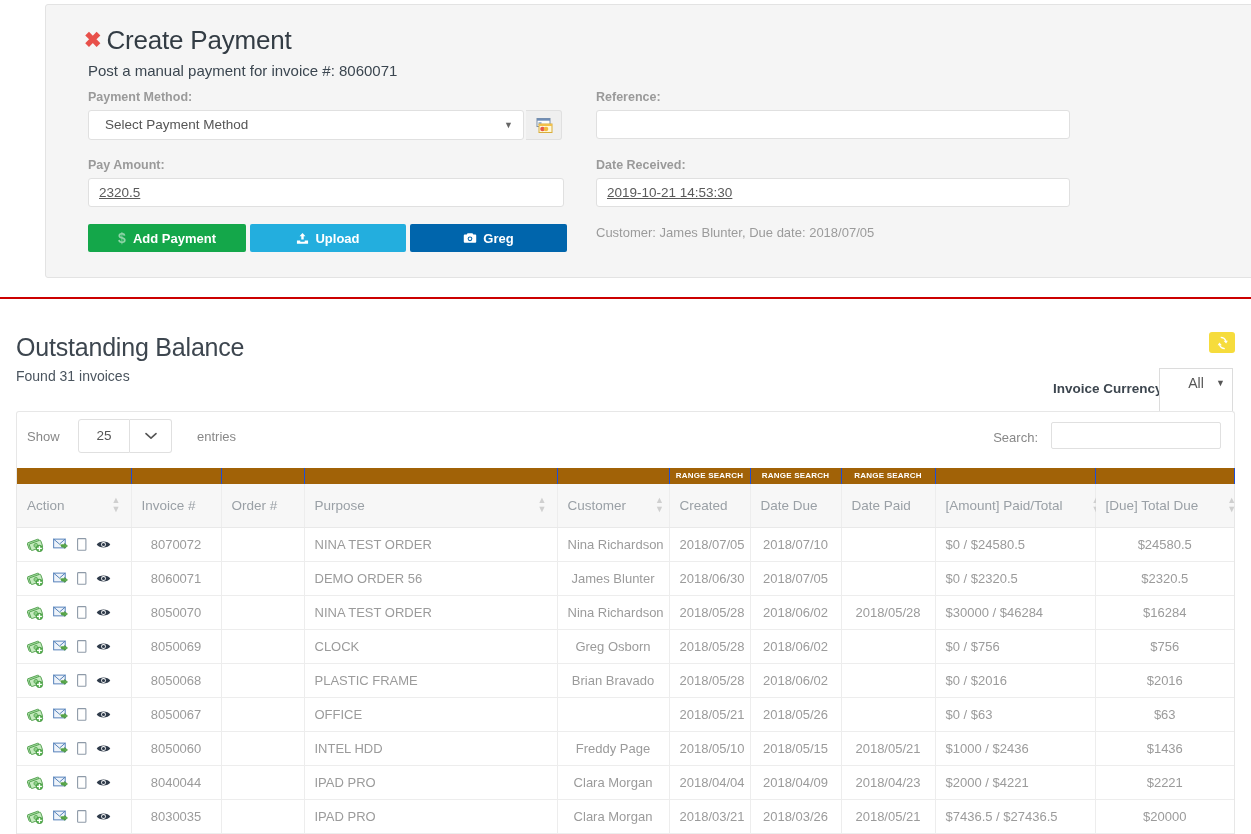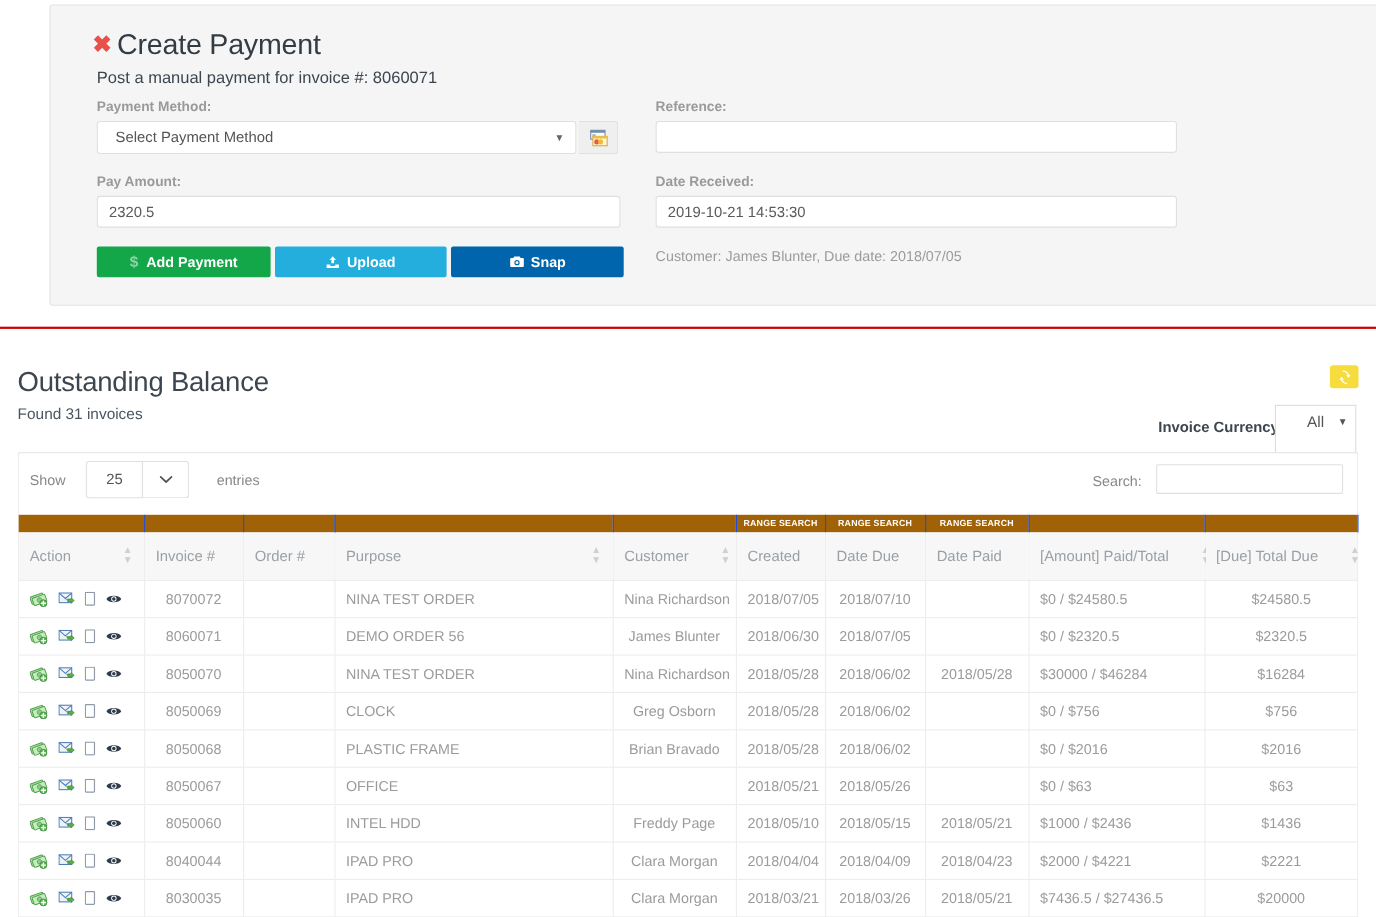--- a/index.html
+++ b/index.html
@@ -50,20 +50,21 @@
     height: 29px;
     background: #fff;
     border: 1px solid #e0e0e0;
     border-radius: 3px;
     font-size: 13.5px;
     color: #5a5a5a;
     padding: 0 10px;
     line-height: 27px;
     font-family: "Liberation Sans", sans-serif;
     outline: none;
+    text-decoration: underline;
   }
 
   
   .pm-select {
     position: absolute; left: 42px; top: 105px;
     width: 436px; height: 30px;
     background: #fff;
     border: 1px solid #e0e0e0;
     border-radius: 3px;
     font-size: 13.5px; color: #555;
@@ -320,21 +321,21 @@
   </button>
 
   <button class="btn btn-snap">
     <span class="bico">
       <svg width="14" height="12" viewBox="0 0 16 13">
         <path d="M5.2 1 h5.6 l1 1.6 H14 a1.1 1.1 0 0 1 1.1 1.1 v7.2 a1.1 1.1 0 0 1 -1.1 1.1 H2 a1.1 1.1 0 0 1 -1.1 -1.1 V3.7 A1.1 1.1 0 0 1 2 2.6 h2.2 Z" fill="#fff"></path>
         <circle cx="8" cy="7.4" r="2.7" fill="#0065ac"></circle>
         <circle cx="8" cy="7.4" r="1.5" fill="#fff"></circle>
       </svg>
     </span>
-    <span>Snap</span>
+    <span>Greg</span>
   </button>
 
   <div class="fld-label" style="left:550px; top:85px;">Reference:</div>
   <input class="txt-input" style="left: 550px; top: 105px; width: 474px;" value="">
 
   <div class="fld-label" style="left:550px; top:153px;">Date Received:</div>
   <input class="txt-input" style="left: 550px; top: 173px; width: 474px;" value="2019-10-21 14:53:30">
 
   <div class="cust-note">Customer: James Blunter, Due date: 2018/07/05</div>
 </div>

